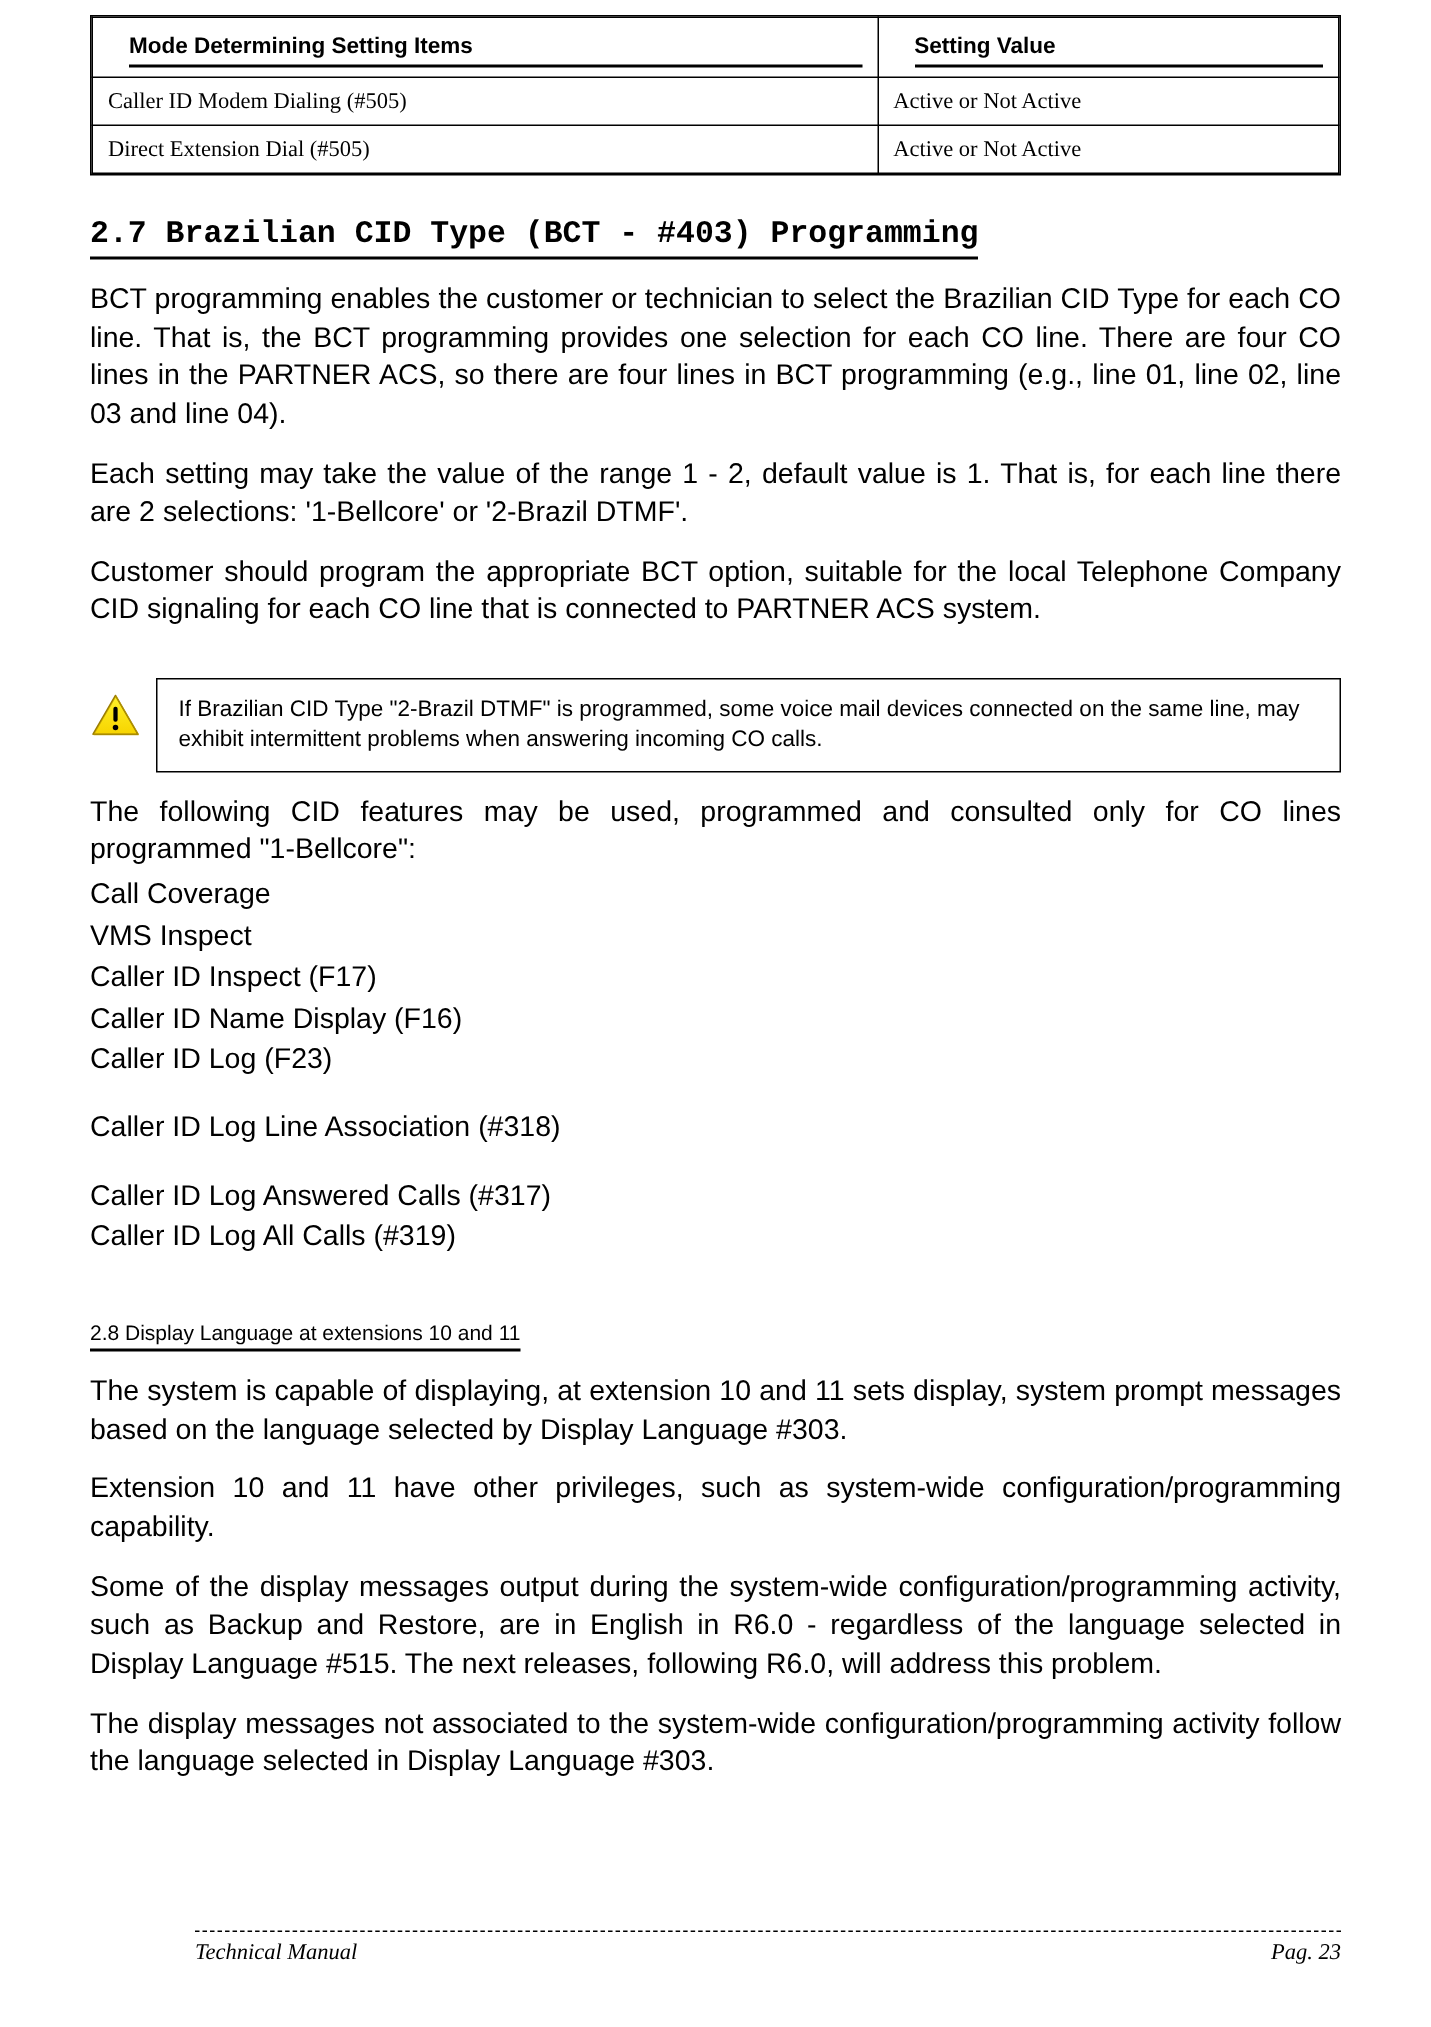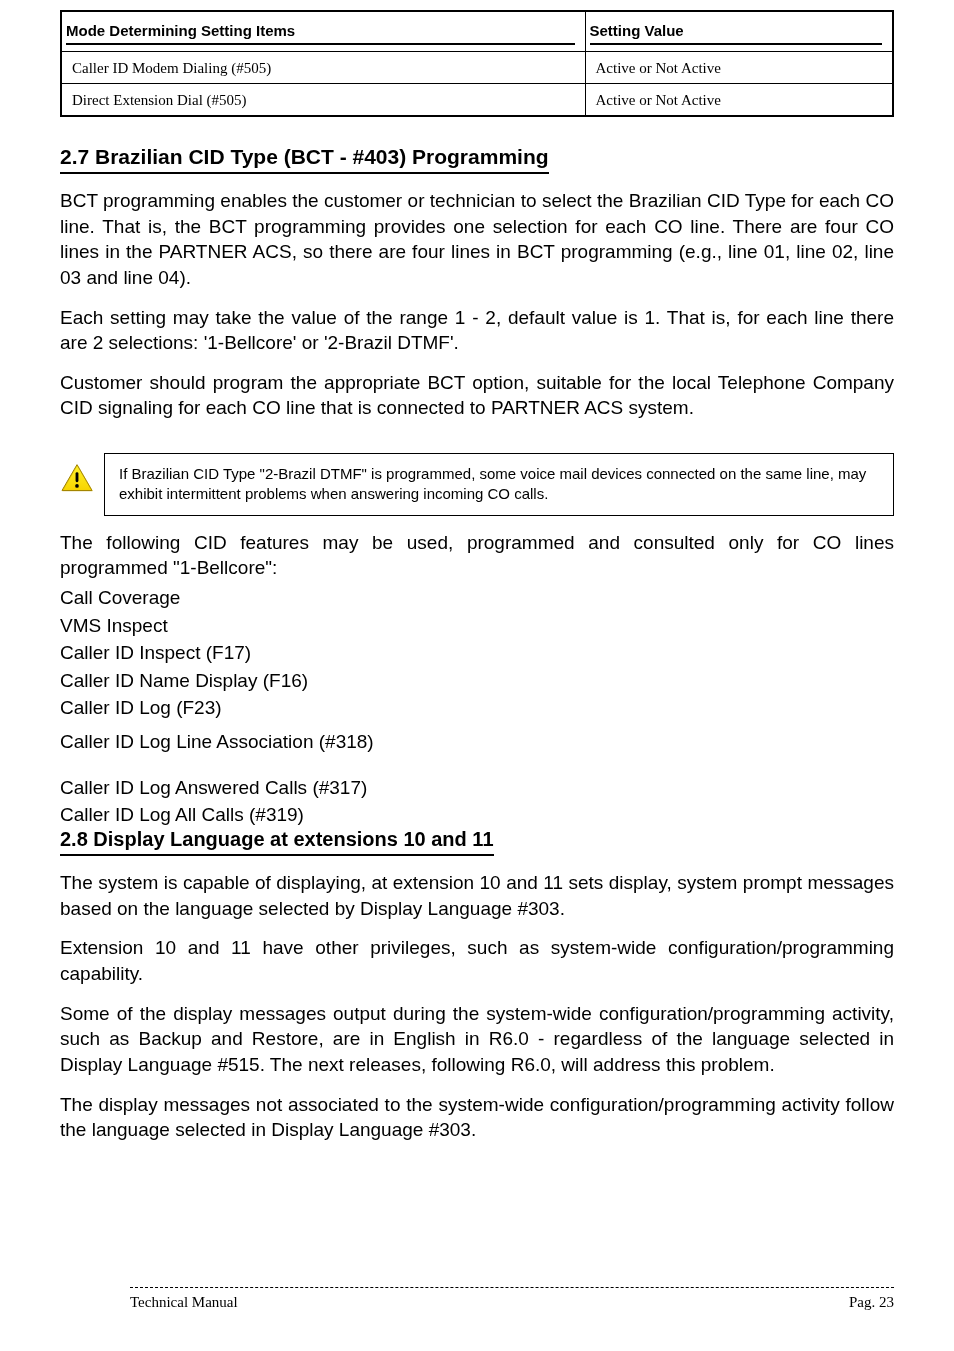--- a/index.html
+++ b/index.html
@@ -24,35 +24,35 @@
     width: 100%;
   }
   td {
     border: 1px solid #000;
     padding: 8px 10px 6px 10px;
     vertical-align: top;
     font-family: "Times New Roman", serif;
     font-size: 15px;
   }
   .th-row td {
-    padding: 10px 10px 6px 4px;
+    padding: 10px 10px 6px 24px;
   }
   .th-inner {
     border-bottom: 2px solid #000;
     padding-bottom: 4px;
     font-family: Arial, sans-serif;
     font-size: 15px;
     font-weight: bold;
   }
   .col-desc { width: 63%; }
   .col-val { width: 37%; }
 
   h2.section {
     margin-top: 28px;
-    font-family: Liberation Sans, sans-serif;
+    font-family: Liberation Mono, monospace;
     font-size: 21px;
     font-weight: bold;
     border-bottom: 2px solid #000;
     display: inline-block;
     padding-bottom: 3px;
   }
   .para, p.body {
     font-family: Arial, sans-serif;
     font-size: 19px;
     margin-top: 14px;
@@ -81,23 +81,24 @@
     font-family: Arial, sans-serif;
     font-size: 15px;
     line-height: 1.35;
   }
   .tri {
     width: 34px;
     height: 30px;
   }
 
   h2.subsection {
-    font-family: Arial, sans-serif;
-    font-size: 20px;
-    font-weight: bold;
+    margin-top: 42px;
+    font-family: Arial, sans-serif;
+    font-size: 14px;
+    font-weight: normal;
     border-bottom: 2px solid #000;
     display: inline-block;
     padding-bottom: 3px;
   }
 
   .footer {
     position: absolute;
     bottom: 40px;
     left: 60px;
     right: 60px;
@@ -106,20 +107,21 @@
     border-top: 1px dashed #000;
     margin-left: 70px;
     margin-bottom: 6px;
   }
   .footer-row {
     display: flex;
     justify-content: space-between;
     font-family: "Times New Roman", serif;
     font-size: 15px;
     padding-left: 70px;
+    font-style: italic;
   }
 </style>
 </head>
 <body>
 
 
 
 
 <div class="table-wrap">
   <table>
@@ -171,21 +173,21 @@
   </div>
   <div class="warning-box">If Brazilian CID Type "2-Brazil DTMF" is programmed, some voice mail devices connected on the same line, may exhibit intermittent problems when answering incoming CO calls.</div>
 </div>
 
 <p class="para">The following CID features may be used, programmed and consulted only for CO lines programmed "1-Bellcore":</p>
 <p class="para" style="margin-top:4px">Call Coverage</p>
 <p class="body" style="margin-top:2px">VMS Inspect</p>
 <p class="body" style="margin-top:2px">Caller ID Inspect (F17)</p>
 <p class="body" style="margin-top:2px">Caller ID Name Display (F16)</p>
 <p class="body" style="margin-top:2px">Caller ID Log (F23)</p>
-<p class="body" style="margin-top:8px">Caller ID Log Line Association (#318)</p>
+<p class="body" style="margin-top:19px">Caller ID Log Line Association (#318)</p>
 <p class="body" style="margin-top:20px">Caller ID Log Answered Calls (#317)</p>
 <p class="body" style="margin-top:2px">Caller ID Log All Calls (#319)</p>
 
 
 <h2 class="subsection">2.8 Display Language at extensions 10 and 11</h2>
 
 <p class="para">The system is capable of displaying, at extension 10 and 11 sets display, system prompt messages based on the language selected by Display Language #303.</p>
 <p class="para">Extension 10 and 11 have other privileges, such as system-wide configuration/programming capability.</p>
 <p class="para">Some of the display messages output during the system-wide configuration/programming activity, such as Backup and Restore, are in English in R6.0 - regardless of the language selected in Display Language #515. The next releases, following R6.0, will address this problem.</p>
 <p class="para">The display messages not associated to the system-wide configuration/programming activity follow the language selected in Display Language #303.</p>

